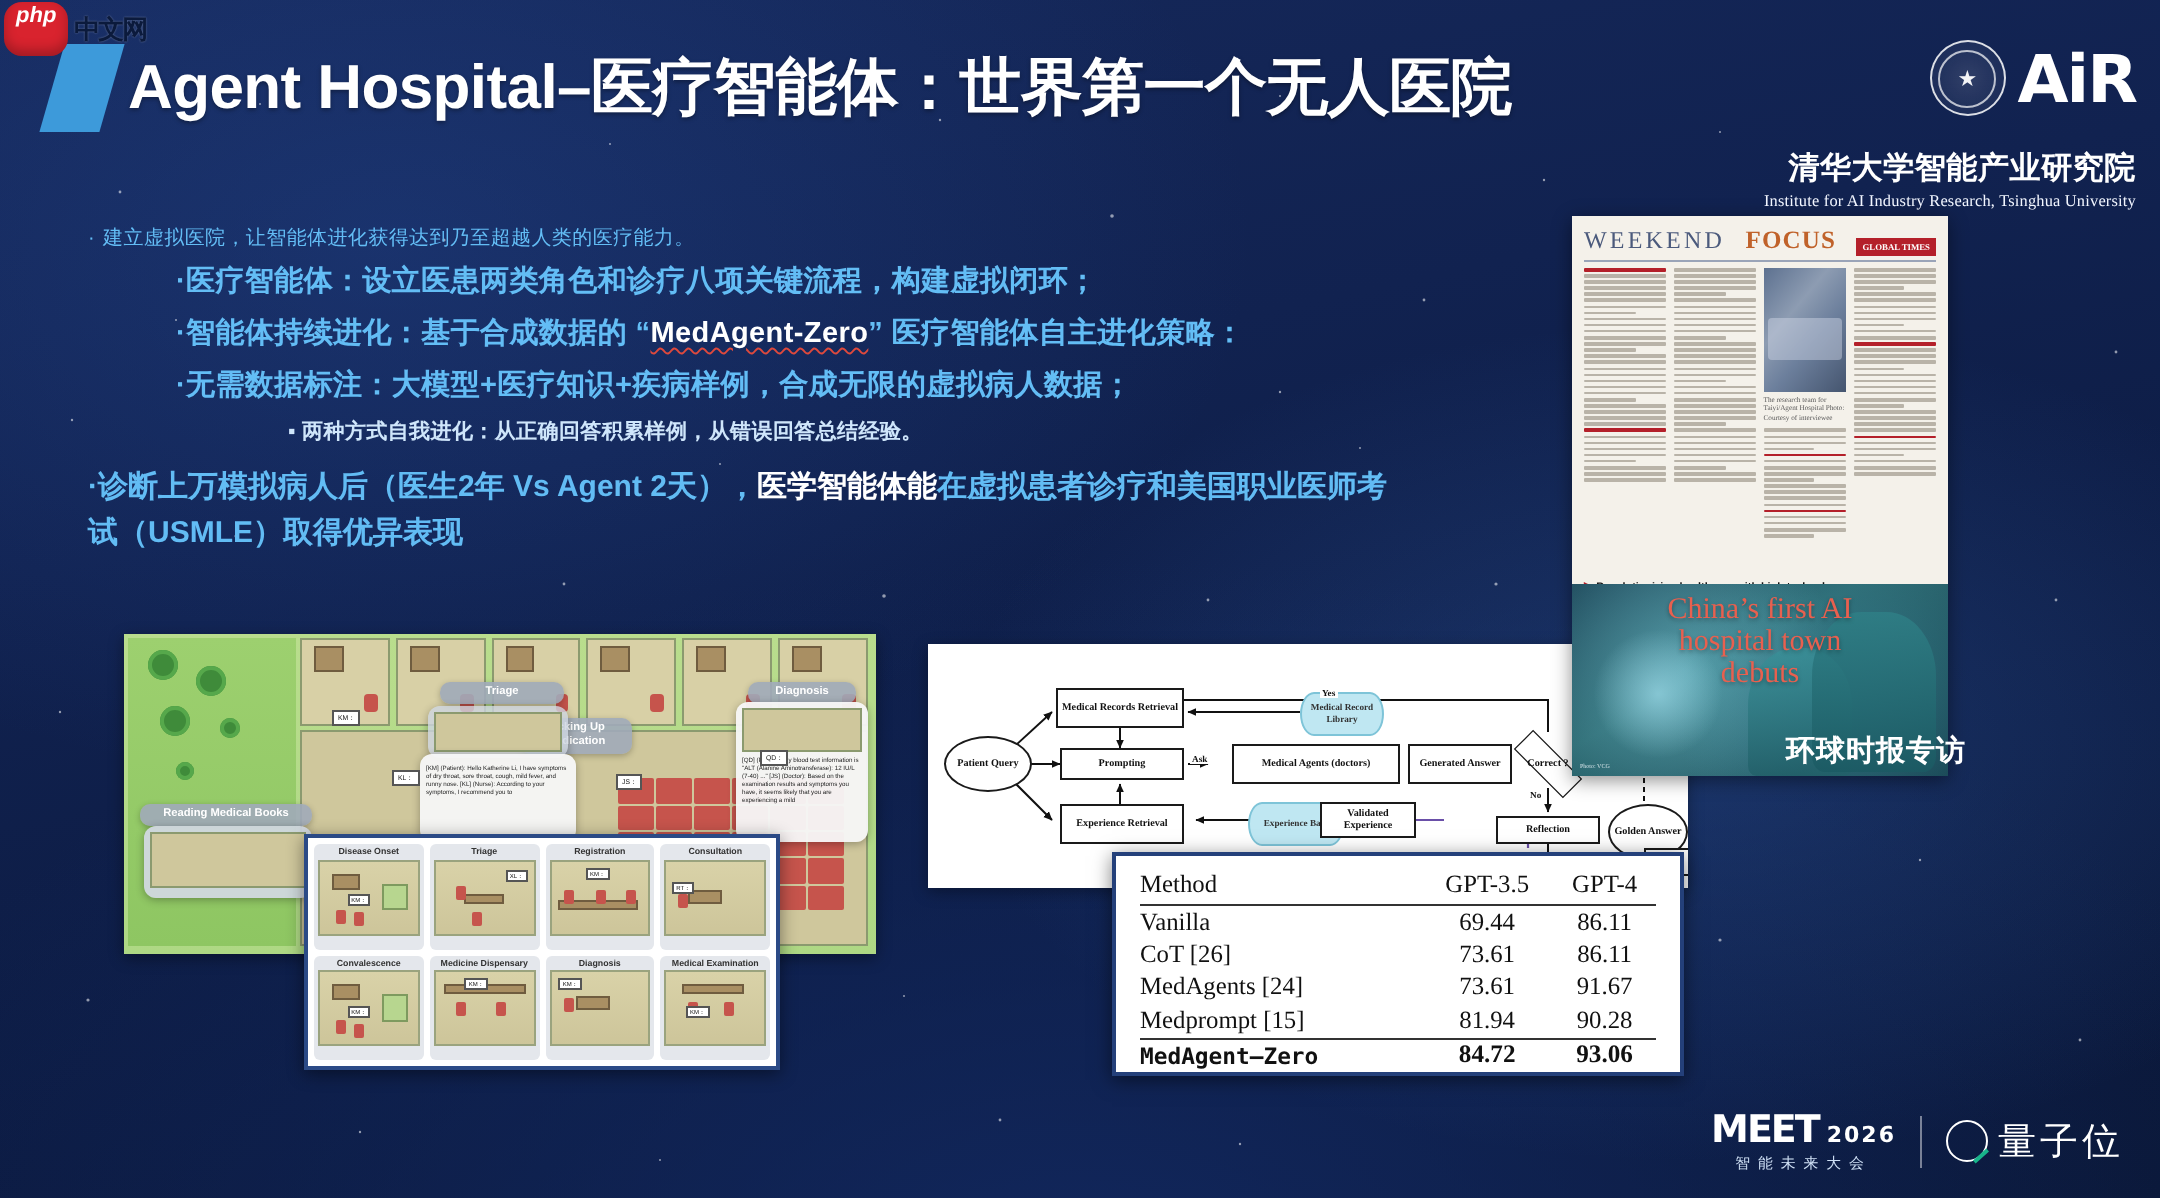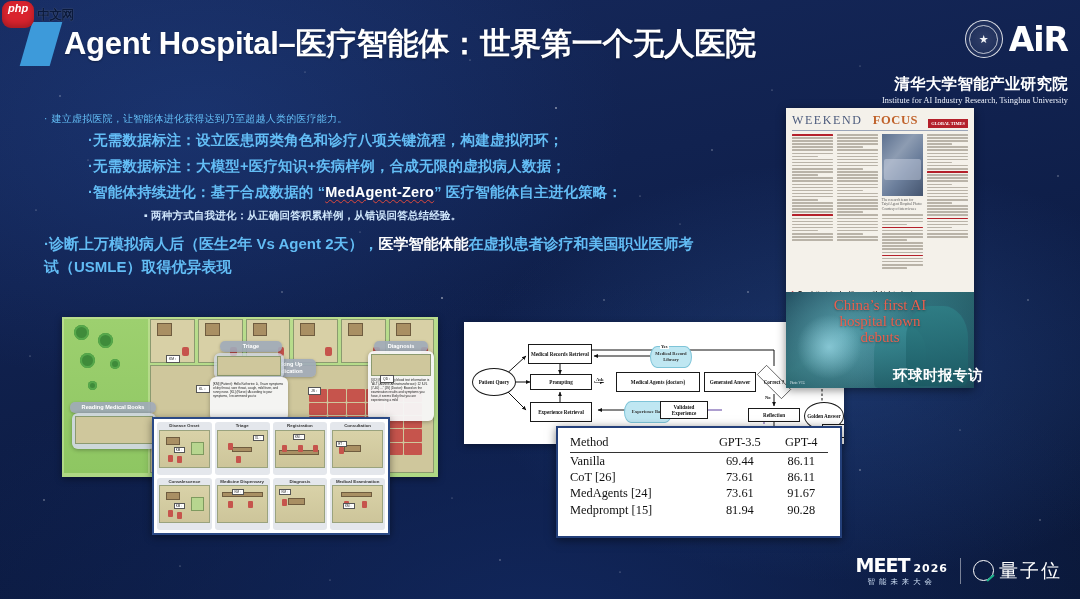--- a/index.html
+++ b/index.html
@@ -468,27 +468,27 @@
     </div>
     <div class="air-cn">清华大学智能产业研究院</div>
     <div class="air-en">Institute for AI Industry Research, Tsinghua University</div>
   </div>
 
   <div class="bullets">
     <div class="b-l1">
       <span class="dot">·</span><span>建立虚拟医院，让智能体进化获得达到乃至超越人类的医疗能力。</span>
     </div>
     <div class="b-l2">
-      <span>·</span><span>无需数据标注：设立医患两类角色和诊疗八项关键流程，构建虚拟闭环；</span>
+      <span>·</span><span>医疗智能体：设立医患两类角色和诊疗八项关键流程，构建虚拟闭环；</span>
+    </div>
+    <div class="b-l2">
+      <span>·</span><span>智能体持续进化：基于合成数据的 “</span><span class="squiggle">MedAgent-Zero</span><span>” 医疗智能体自主进化策略：</span>
     </div>
     <div class="b-l2">
       <span>·</span><span>无需数据标注：大模型+医疗知识+疾病样例，合成无限的虚拟病人数据；</span>
-    </div>
-    <div class="b-l2">
-      <span>·</span><span>智能体持续进化：基于合成数据的 “</span><span class="squiggle">MedAgent-Zero</span><span>” 医疗智能体自主进化策略：</span>
     </div>
     <div class="b-l3">
       <span>▪ </span><span>两种方式自我进化：从正确回答积累样例，从错误回答总结经验。</span>
     </div>
     <div class="b-last">
       <span>·</span><span>诊断上万模拟病人后（医生2年 Vs Agent 2天），</span><span class="hl-white">医学智能体能</span><span>在虚拟患者诊疗和美国职业医师考试（USMLE）取得优异表现</span>
     </div>
   </div>
 
   <div class="news">
@@ -908,20 +908,25 @@
         <tr>
           <td>MedAgents [24]</td>
           <td class="num">73.61</td>
           <td class="num">91.67</td>
         </tr>
         <tr>
           <td>Medprompt [15]</td>
           <td class="num">81.94</td>
           <td class="num">90.28</td>
         </tr>
+        <tr class="final">
+          <td>MedAgent–Zero</td>
+          <td class="num">84.72</td>
+          <td class="num">93.06</td>
+        </tr>
       </tbody>
     </table>
   </div>
 
   <div class="footer">
     <div class="meet-wrap">
       <div class="meet-top">
         <span class="meet-m">MEET</span>
         <span class="meet-y">2026</span>
       </div>

